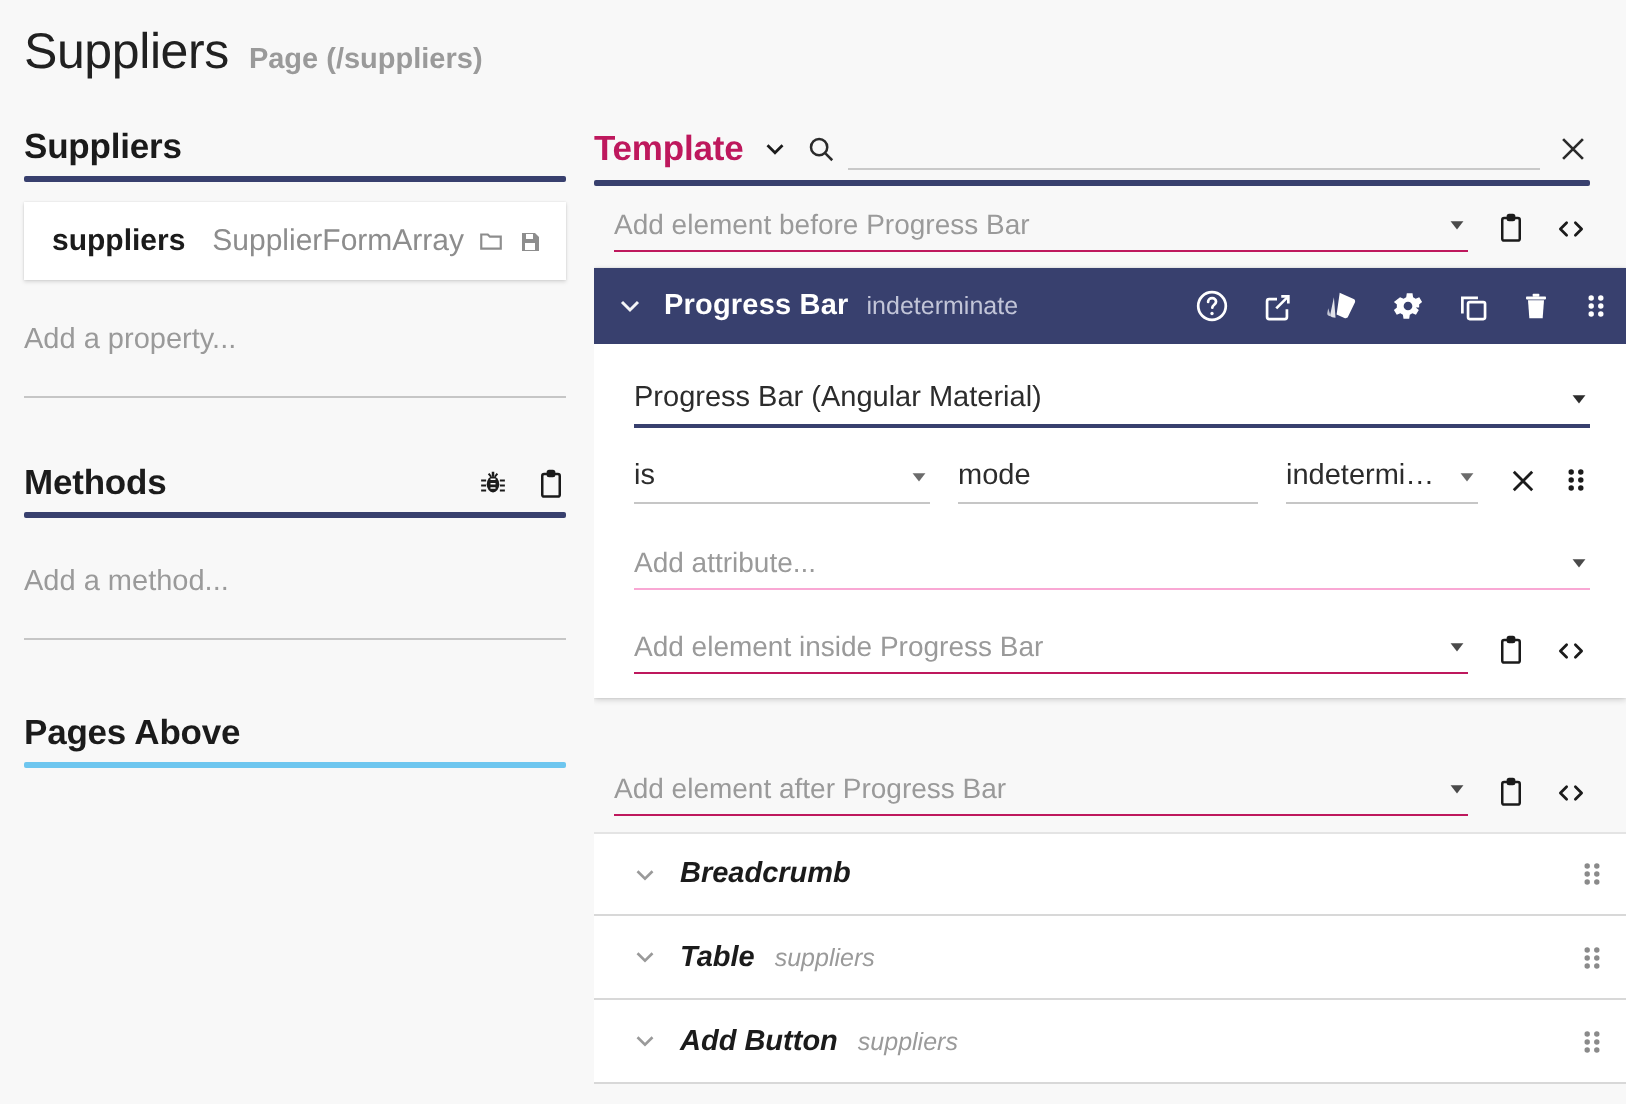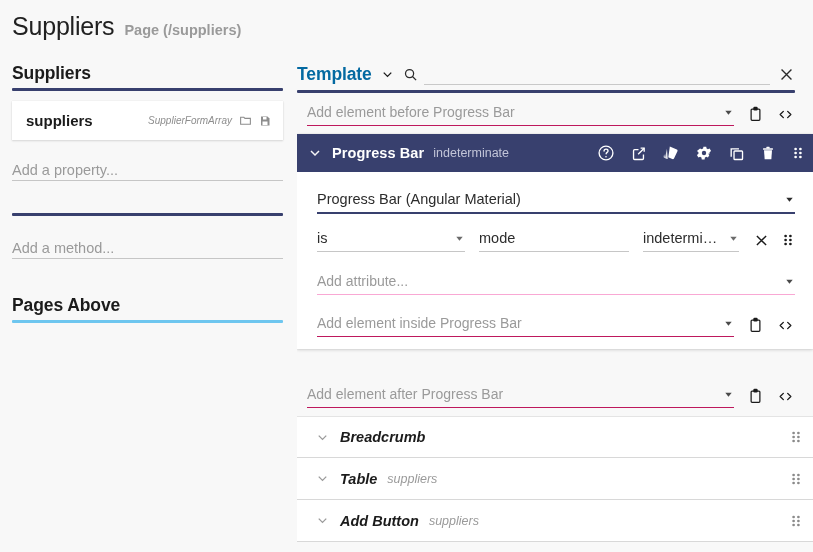--- a/index.html
+++ b/index.html
@@ -86,27 +86,26 @@
   .prop-name {
     font-size: 15px;
     font-weight: 700;
     color: #1b1b1b;
   }
   .prop-meta {
     margin-left: auto;
     display: flex;
     align-items: center;
     gap: 7px;
-    font-size: 10px;
+    font-size: 15px;
     color: #8d8d8d;
-    font-style: italic;
   }
   .placeholder-line {
     margin-top: 22px;
-    padding-bottom: 2px;
+    padding-bottom: 20px;
     border-bottom: 1px solid #c6c6c6;
     font-size: 14.5px;
     color: #9a9a9a;
   }
   .placeholder-line.narrow { margin-top: 24px; }
 
   
   .right-col {
     flex: 1;
     min-width: 0;
@@ -120,21 +119,21 @@
   }
   .template-head-row {
     display: flex;
     align-items: center;
     gap: 8px;
     padding-bottom: 5px;
   }
   .template-label {
     font-size: 17.5px;
     font-weight: 700;
-    color: #0369a1;
+    color: #be185d;
     letter-spacing: -0.1px;
   }
   .search-wrap {
     flex: 1;
     display: flex;
     align-items: center;
     gap: 6px;
     min-width: 0;
   }
   .search-input {
@@ -329,20 +328,40 @@
             </svg>
           </span>
         </span>
       </div>
 
       <div class="placeholder-line">
         <span>Add a property...</span>
       </div>
 
       <div class="section-head" style="padding-top:32px;">
+        <h2>
+          <span>Methods</span>
+          <span class="head-icons">
+            <span class="ico">
+              <svg width="15" height="15" viewBox="0 0 24 24" fill="#1b1b1b">
+                <ellipse cx="12" cy="13" rx="5" ry="6.5"></ellipse>
+                <rect x="11" y="3" width="2" height="4"></rect>
+                <path d="M8.5 4.5l2 2.5M15.5 4.5l-2 2.5" stroke="#1b1b1b" stroke-width="1.6"></path>
+                <path d="M2.5 10h4M2.5 14h4M2.5 18h4M17.5 10h4M17.5 14h4M17.5 18h4" stroke="#1b1b1b" stroke-width="1.7"></path>
+                <path d="M10 9h4M10 12.5h4M10 16h4" stroke="#fff" stroke-width="1.2"></path>
+              </svg>
+            </span>
+            <span class="ico">
+              <svg width="15" height="16" viewBox="0 0 24 24" fill="none" stroke="#1b1b1b" stroke-width="2">
+                <rect x="5" y="4" width="14" height="18" rx="1.5"></rect>
+                <rect x="9.5" y="1.5" width="5" height="4" rx="1" fill="#1b1b1b"></rect>
+              </svg>
+            </span>
+          </span>
+        </h2>
         <div class="rule navy"></div>
       </div>
 
       <div class="placeholder-line narrow">
         <span>Add a method...</span>
       </div>
 
       <div class="section-head" style="padding-top:36px;">
         <h2>
           <span>Pages Above</span>

